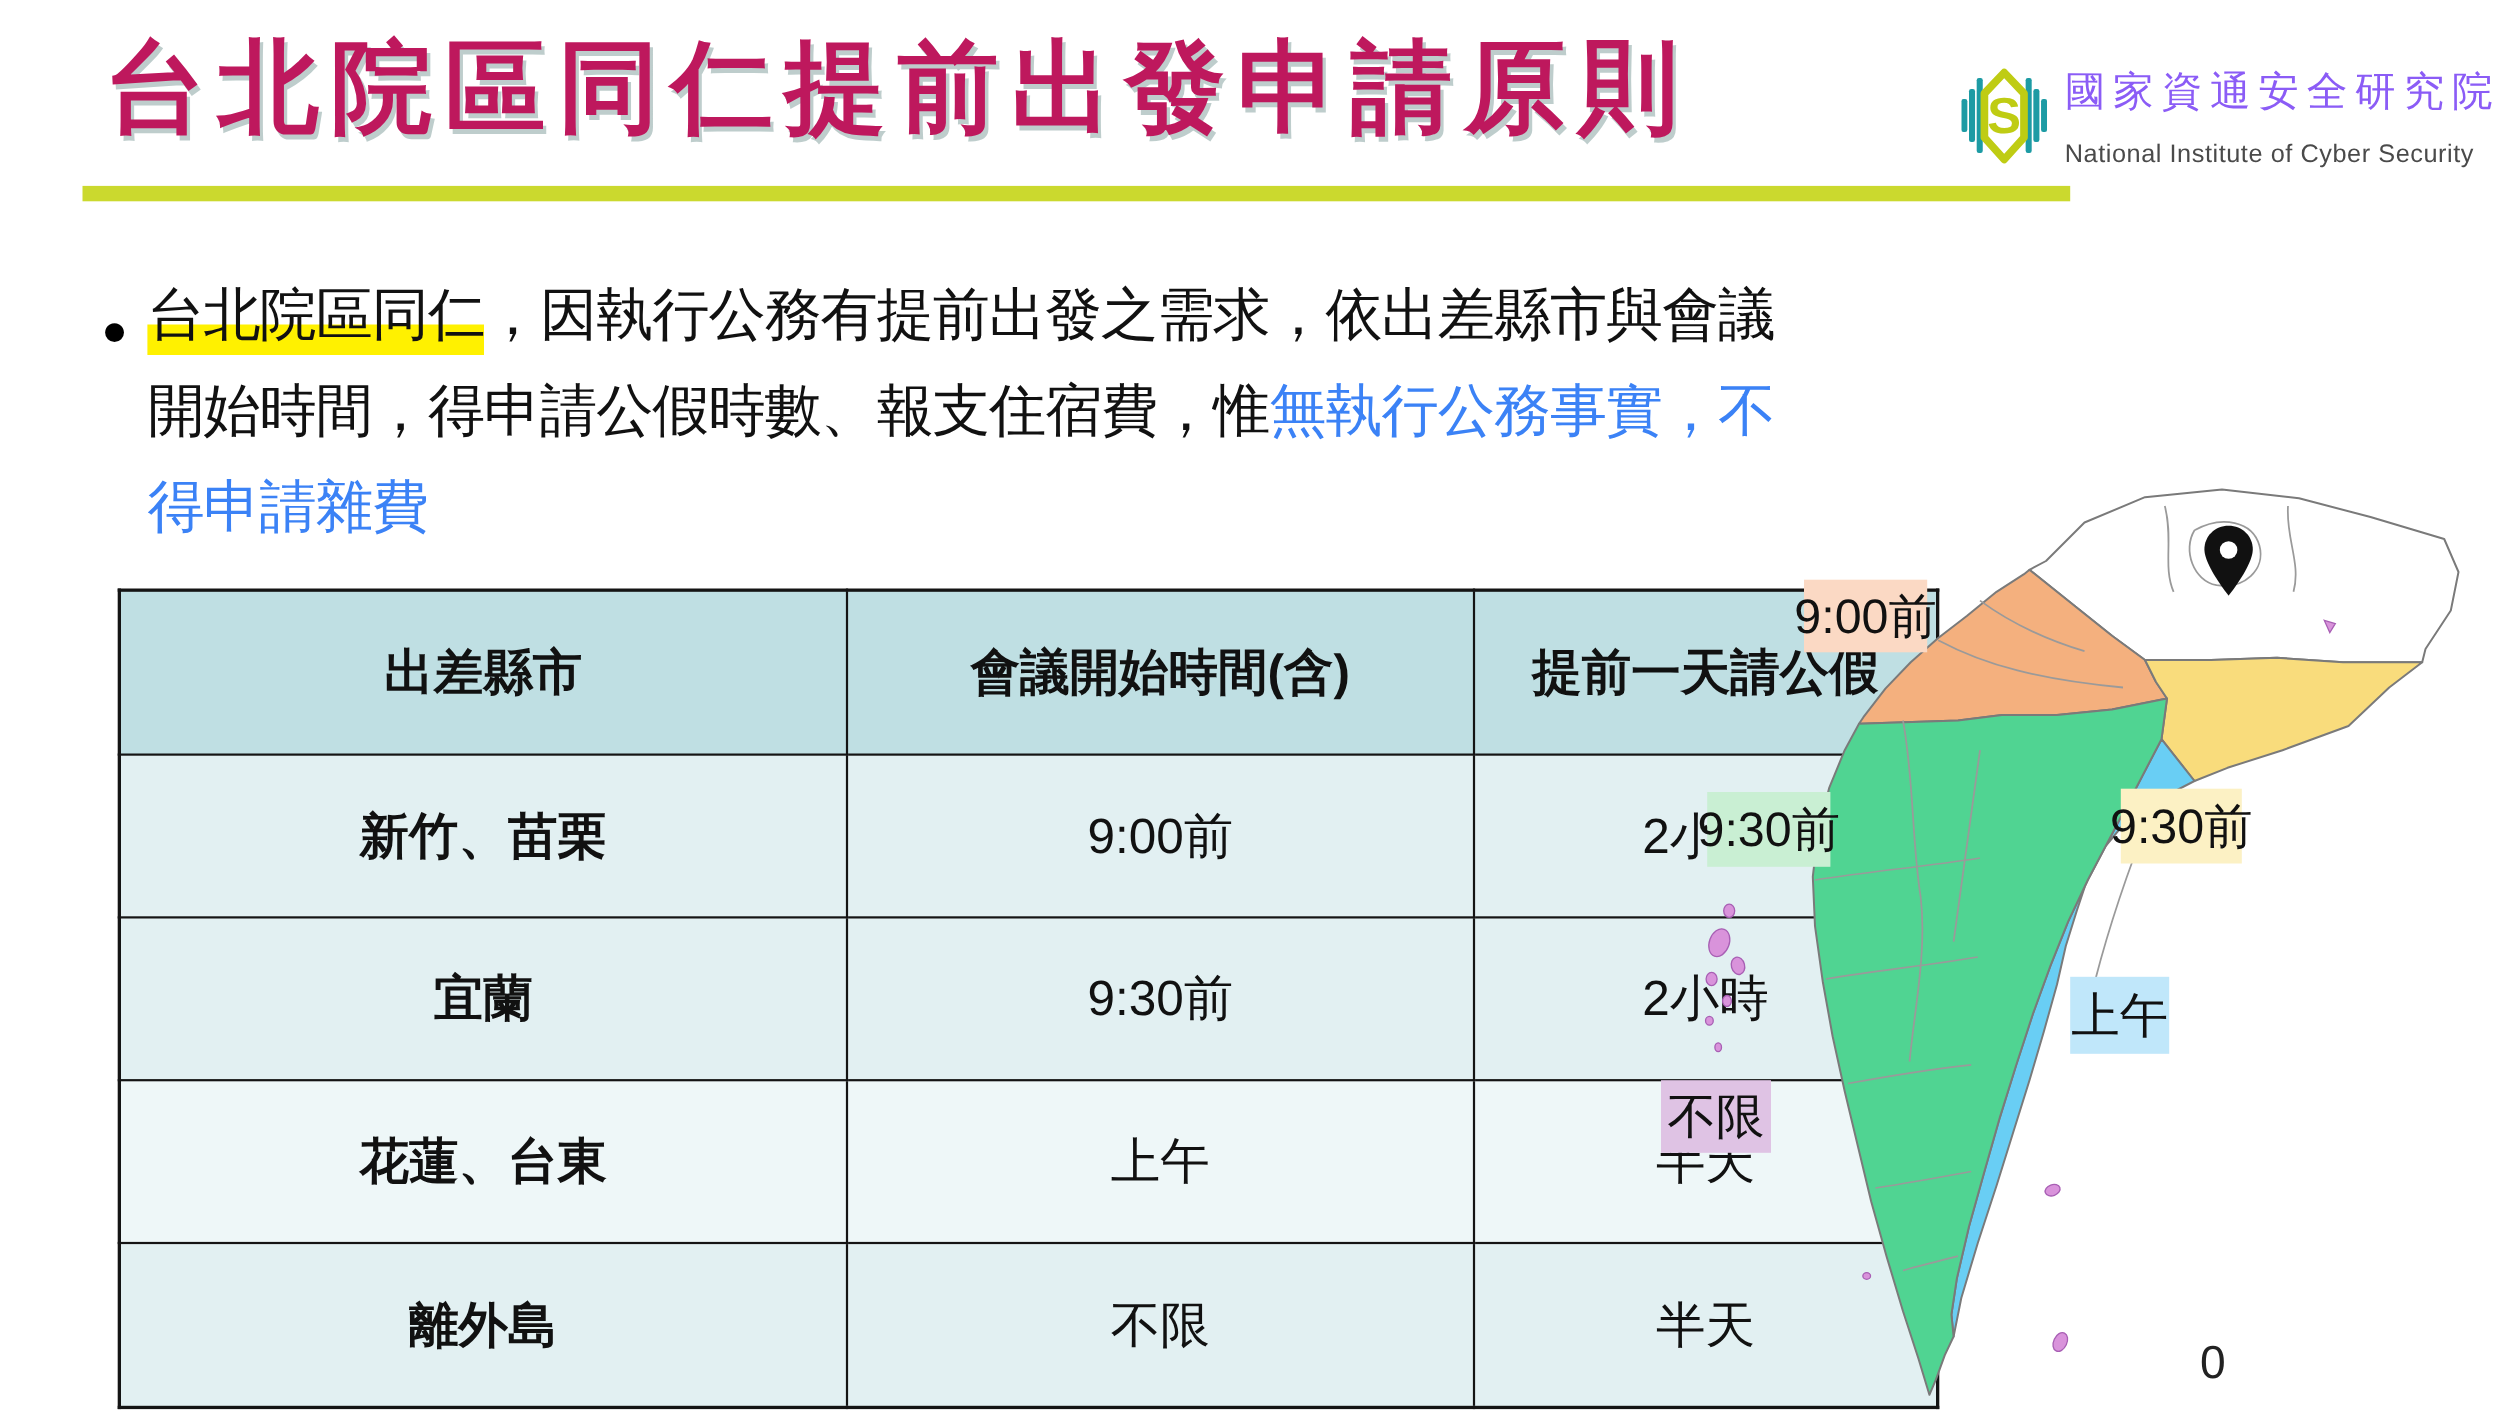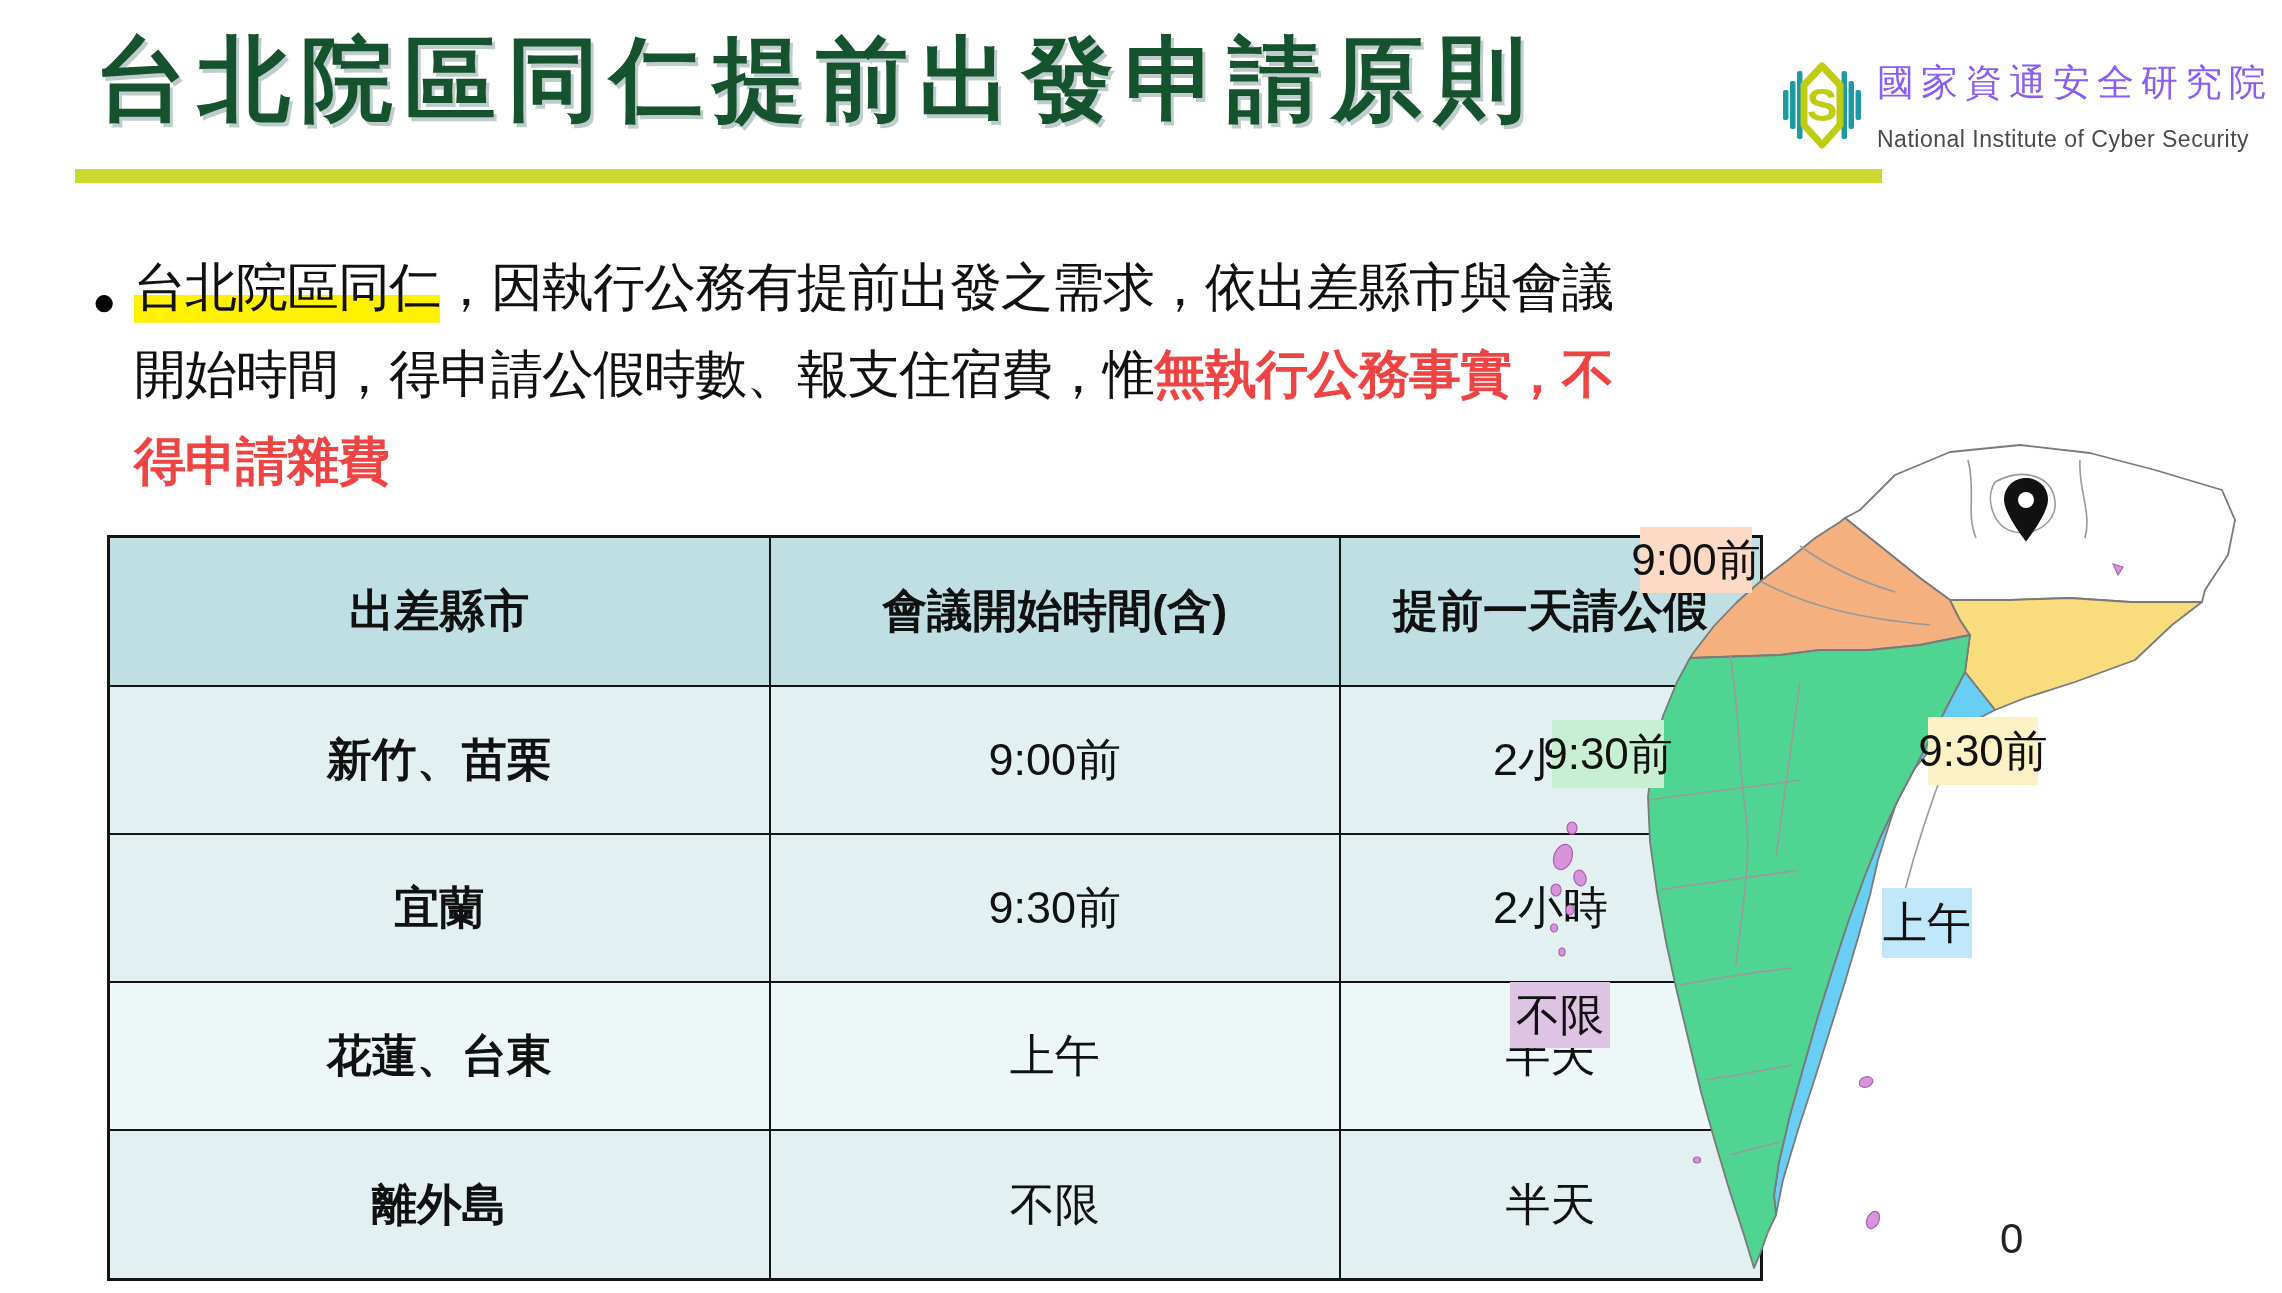--- a/index.html
+++ b/index.html
@@ -3,21 +3,21 @@
 <meta charset="utf-8">
 <style>
   html,body{margin:0;padding:0;}
   body{
     width:2282px;height:1293px;position:relative;background:#ffffff;overflow:hidden;
     font-family:"Liberation Sans", sans-serif;color:#111;
   }
   
   .slide-title{
     position:absolute;left:95px;top:18px;
-    font-size:92px;font-weight:bold;letter-spacing:11px;color:#14532d;
+    font-size:92px;font-weight:bold;letter-spacing:11px;color:#be185d;
     text-shadow:3px 4px 0 rgba(40,90,86,0.30);
     white-space:nowrap;
   }
   .accent-bar{
     position:absolute;left:75px;top:169px;width:1807px;height:14px;background:#CBD92E;
   }
   .logo{
     position:absolute;left:1783px;top:58px;display:flex;align-items:center;
   }
   .logo-icon{width:78px;height:94px;flex:0 0 auto;}
@@ -32,21 +32,21 @@
   .intro-lines{padding-left:42px;}
   .intro .bullet{
     position:absolute;left:0;top:14px;font-size:40px;line-height:87px;color:#000;
   }
   .intro-line{white-space:nowrap;}
   .hl{
     background-image:linear-gradient(#FFF100,#FFF100);
     background-repeat:no-repeat;background-size:100% 42%;background-position:0 96%;
     padding-bottom:8px;
   }
-  .red{color:#ef4444;font-weight:bold;}
+  .red{color:#3b82f6;}
   
   .rule-table{
     position:absolute;left:107px;top:535px;width:1656px;height:746px;
     border-collapse:collapse;table-layout:fixed;
   }
   .rule-table th,.rule-table td{
     border:2px solid #141414;text-align:center;vertical-align:middle;
     font-size:45px;padding:0;
   }
   .rule-table{border:3px solid #141414;}

